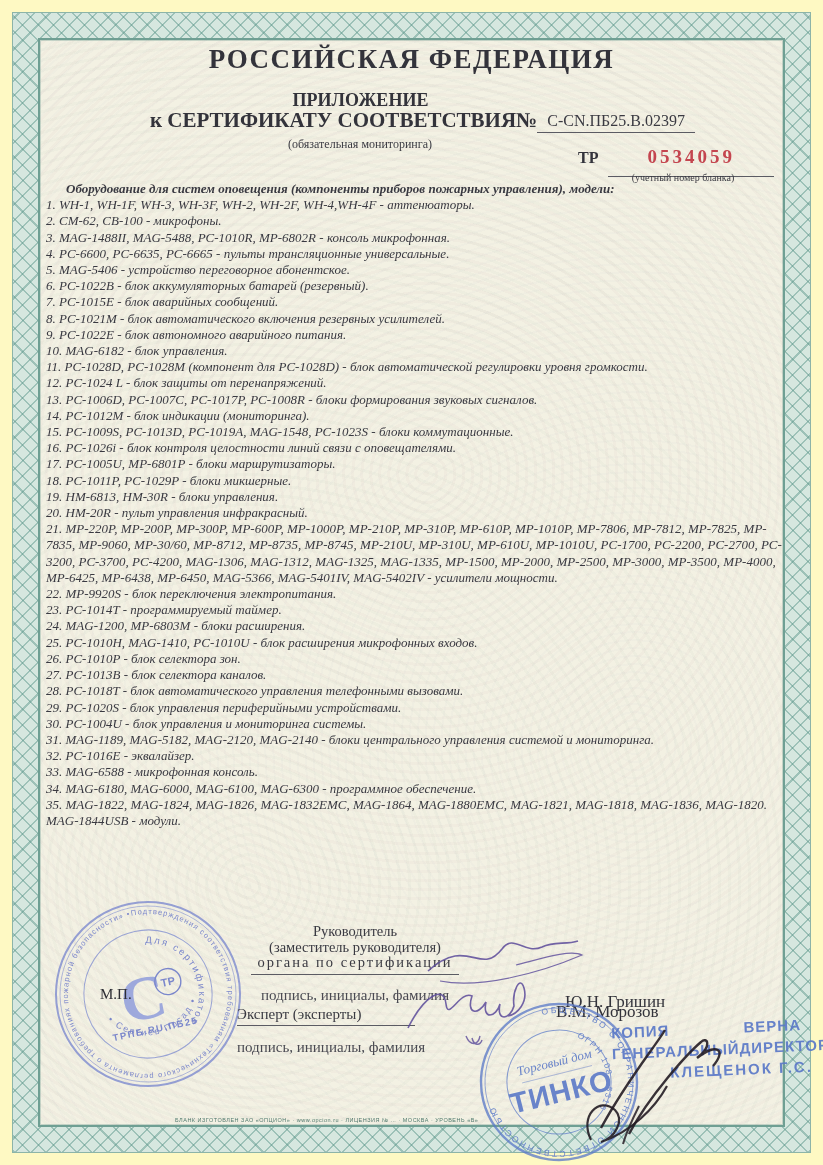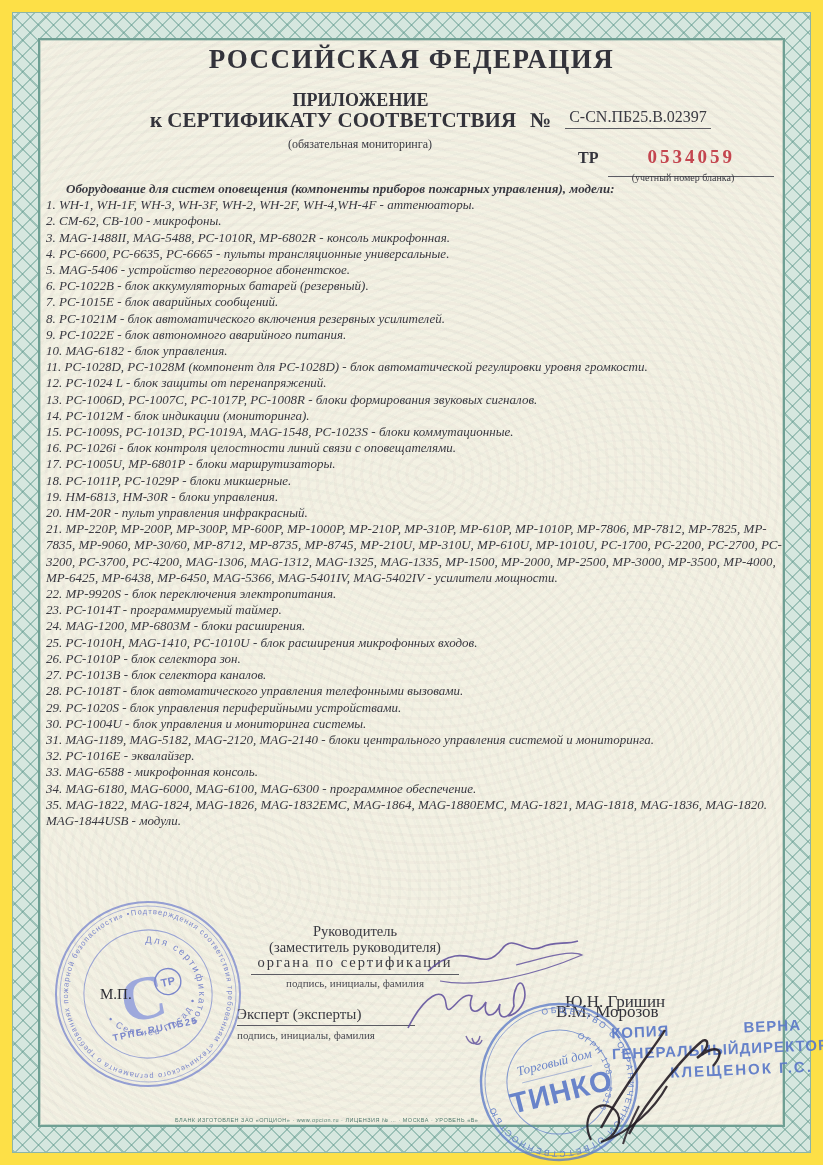--- a/index.html
+++ b/index.html
@@ -1,53 +1,53 @@
 <!DOCTYPE html>
 <html><head>
 <meta charset="utf-8">
 <style>
   html,body{margin:0;padding:0;}
   body{width:823px;height:1165px;background:#f6f6f2;font-family:"Liberation Serif",serif;}
-  .page{position:relative;width:823px;height:1165px;background:#fde047;overflow:hidden;}
+  .page{position:relative;width:823px;height:1165px;background:#fef9c3;overflow:hidden;}
   
   .band{position:absolute;inset:12px;background:
       repeating-linear-gradient(45deg, rgba(88,148,136,.45) 0 1.5px, rgba(0,0,0,0) 1.5px 11px),
       repeating-linear-gradient(-45deg, rgba(88,148,136,.45) 0 1.5px, rgba(0,0,0,0) 1.5px 11px),
       #d6e7df;
     border:1px solid #8cb4a8;}
   
   .content{position:absolute;inset:38px;background:#f3f1e3;border:2px solid #6f9f93;
     box-shadow:inset 0 0 0 1px rgba(111,159,147,.35);}
   .content .texture{position:absolute;inset:0;pointer-events:none;background:
       repeating-radial-gradient(circle at 52% 40%, rgba(186,140,150,.05) 0 3px, rgba(0,0,0,0) 3px 9px),
       repeating-radial-gradient(circle at 28% 78%, rgba(140,172,152,.05) 0 3px, rgba(0,0,0,0) 3px 10px),
       repeating-radial-gradient(circle at 80% 65%, rgba(150,160,190,.04) 0 2px, rgba(0,0,0,0) 2px 8px);}
   .abs{position:absolute;}
   .country-title{top:44px;left:0;width:823px;text-align:center;font-size:27px;font-weight:bold;
     letter-spacing:1.5px;color:#33333b;}
   .doc-title{top:90px;left:0;width:721px;text-align:center;font-size:18px;font-weight:bold;color:#33333b;}
-  .cert-row{top:108px;left:150px;width:545px;display:flex;align-items:flex-start;gap:14px;}
+  .cert-row{top:108px;left:150px;width:545px;display:flex;align-items:flex-end;gap:0;}
   .cert-label{font-size:21px;font-weight:bold;color:#33333b;white-space:nowrap;}
   .cert-no-sign{font-size:21px;font-weight:bold;color:#33333b;}
   .cert-number{flex:1;text-align:center;font-size:16px;color:#3a3a42;border-bottom:1.5px solid #5b5b63;
     padding:0 4px 2px 4px;white-space:nowrap;}
   .cert-type-note{top:137px;left:150px;width:420px;text-align:center;font-size:12px;color:#3a3a42;}
   .tr-row{top:146px;left:578px;width:196px;display:flex;align-items:baseline;gap:10px;}
   .tr-label{font-size:16px;font-weight:bold;color:#33333b;}
   .blank-number{flex:1;text-align:center;font-size:19px;font-weight:bold;letter-spacing:3px;
     color:#c4454f;border-bottom:1.5px solid #5b5b63;padding-bottom:8px;}
   .blank-note{top:172px;left:590px;width:186px;text-align:center;font-size:10px;color:#3a3a42;}
   .equip{top:181px;left:46px;width:741px;font-size:13px;line-height:16.2px;color:#393941;font-style:italic;}
   .equip .intro{font-weight:bold;text-indent:20px;}
   .equip .item{}
   
   .role-block{left:251px;top:924px;font-size:14.5px;line-height:15.5px;color:#3a3a42;text-align:center;}
   .role-line3{letter-spacing:2px;}
   .sig-line{width:208px;border-bottom:1px solid #5b5b63;height:3px;}
-  .sig-caption{font-size:11px;color:#4a4a52;padding-top:1px;}
+  .sig-caption{font-size:15px;color:#4a4a52;padding-top:13px;}
   .expert-block{left:237px;top:1006px;font-size:15px;color:#3a3a42;line-height:17px;}
   .sig-line2{width:178px;border-bottom:1px solid #5b5b63;height:2px;}
   .name{font-size:17px;color:#33333b;}
   .name-head{left:565px;top:952px;margin-top:40px;}
   .name-expert{left:556px;top:1002px;}
   .mp{left:100px;top:986px;font-size:15px;color:#2d2d33;}
   .stamp1{left:50px;top:896px;transform:rotate(-12deg);opacity:.88;}
   .stamp2{left:477px;top:1000px;transform:rotate(-14deg);opacity:.9;}
   .copy-stamp{left:612px;top:1020px;width:200px;transform:rotate(-2.5deg);
     font-family:"Liberation Sans",sans-serif;font-weight:bold;color:#5b79c8;font-size:15px;

